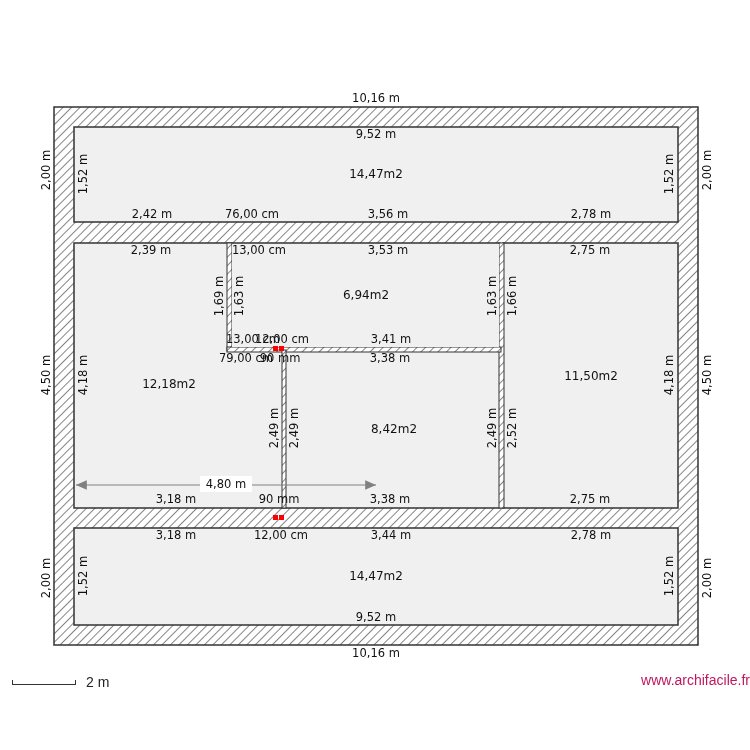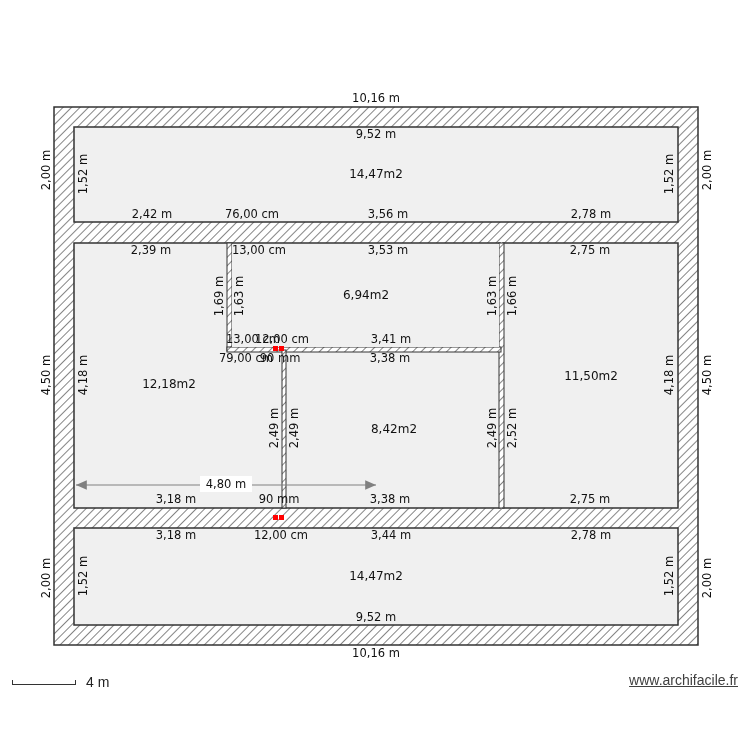--- a/index.html
+++ b/index.html
@@ -1,20 +1,20 @@
 <!DOCTYPE html>
 <html><head>
 <meta charset="utf-8">
 <style>
   html,body{margin:0;padding:0;background:#ffffff;}
   body{width:750px;height:750px;position:relative;overflow:hidden;font-family:"DejaVu Sans",sans-serif;}
   svg{position:absolute;left:0;top:0;}
   .lbl{font-family:"DejaVu Sans",sans-serif;font-size:11.5px;fill:#111;}
   .area{font-family:"DejaVu Sans",sans-serif;font-size:12px;fill:#111;}
-  .wm{position:absolute;right:12px;top:672px;font-family:"Liberation Sans",sans-serif;font-size:14px;color:#404040;text-decoration:underline;}
+  .wm{position:absolute;right:0;top:672px;font-family:"Liberation Sans",sans-serif;font-size:14px;color:#be185d;}
   .scale-label{position:absolute;left:86px;top:674px;font-family:"Liberation Sans",sans-serif;font-size:14px;color:#222;}
   .scale-bar{position:absolute;left:12px;top:680px;width:64px;height:5px;border-left:1px solid #333;border-right:1px solid #333;border-bottom:1px solid #333;box-sizing:border-box;}
 </style>
 </head>
 <body>
 
 <svg width="750" height="750" viewBox="0 0 750 750">
   <defs>
     <pattern id="hatch" patternUnits="userSpaceOnUse" width="6" height="6" patternTransform="rotate(45)">
       <rect width="6" height="6" fill="#ffffff"></rect>
@@ -104,14 +104,14 @@
   <text class="lbl" x="281" y="539" text-anchor="middle">12,00 cm</text>
   <text class="lbl" x="391" y="539" text-anchor="middle">3,44 m</text>
   <text class="lbl" x="591" y="539" text-anchor="middle">2,78 m</text>
   <text class="area" x="376" y="580" text-anchor="middle">14,47m2</text>
   <text class="lbl" transform="translate(87,576) rotate(-90)" text-anchor="middle">1,52 m</text>
   <text class="lbl" transform="translate(673,576) rotate(-90)" text-anchor="middle">1,52 m</text>
   <text class="lbl" x="376" y="621" text-anchor="middle">9,52 m</text>
 </svg>
 
 <div class="scale-bar"></div>
-<div class="scale-label">4 m</div>
+<div class="scale-label">2 m</div>
 <div class="wm">www.archifacile.fr</div>
 
 </body></html>

